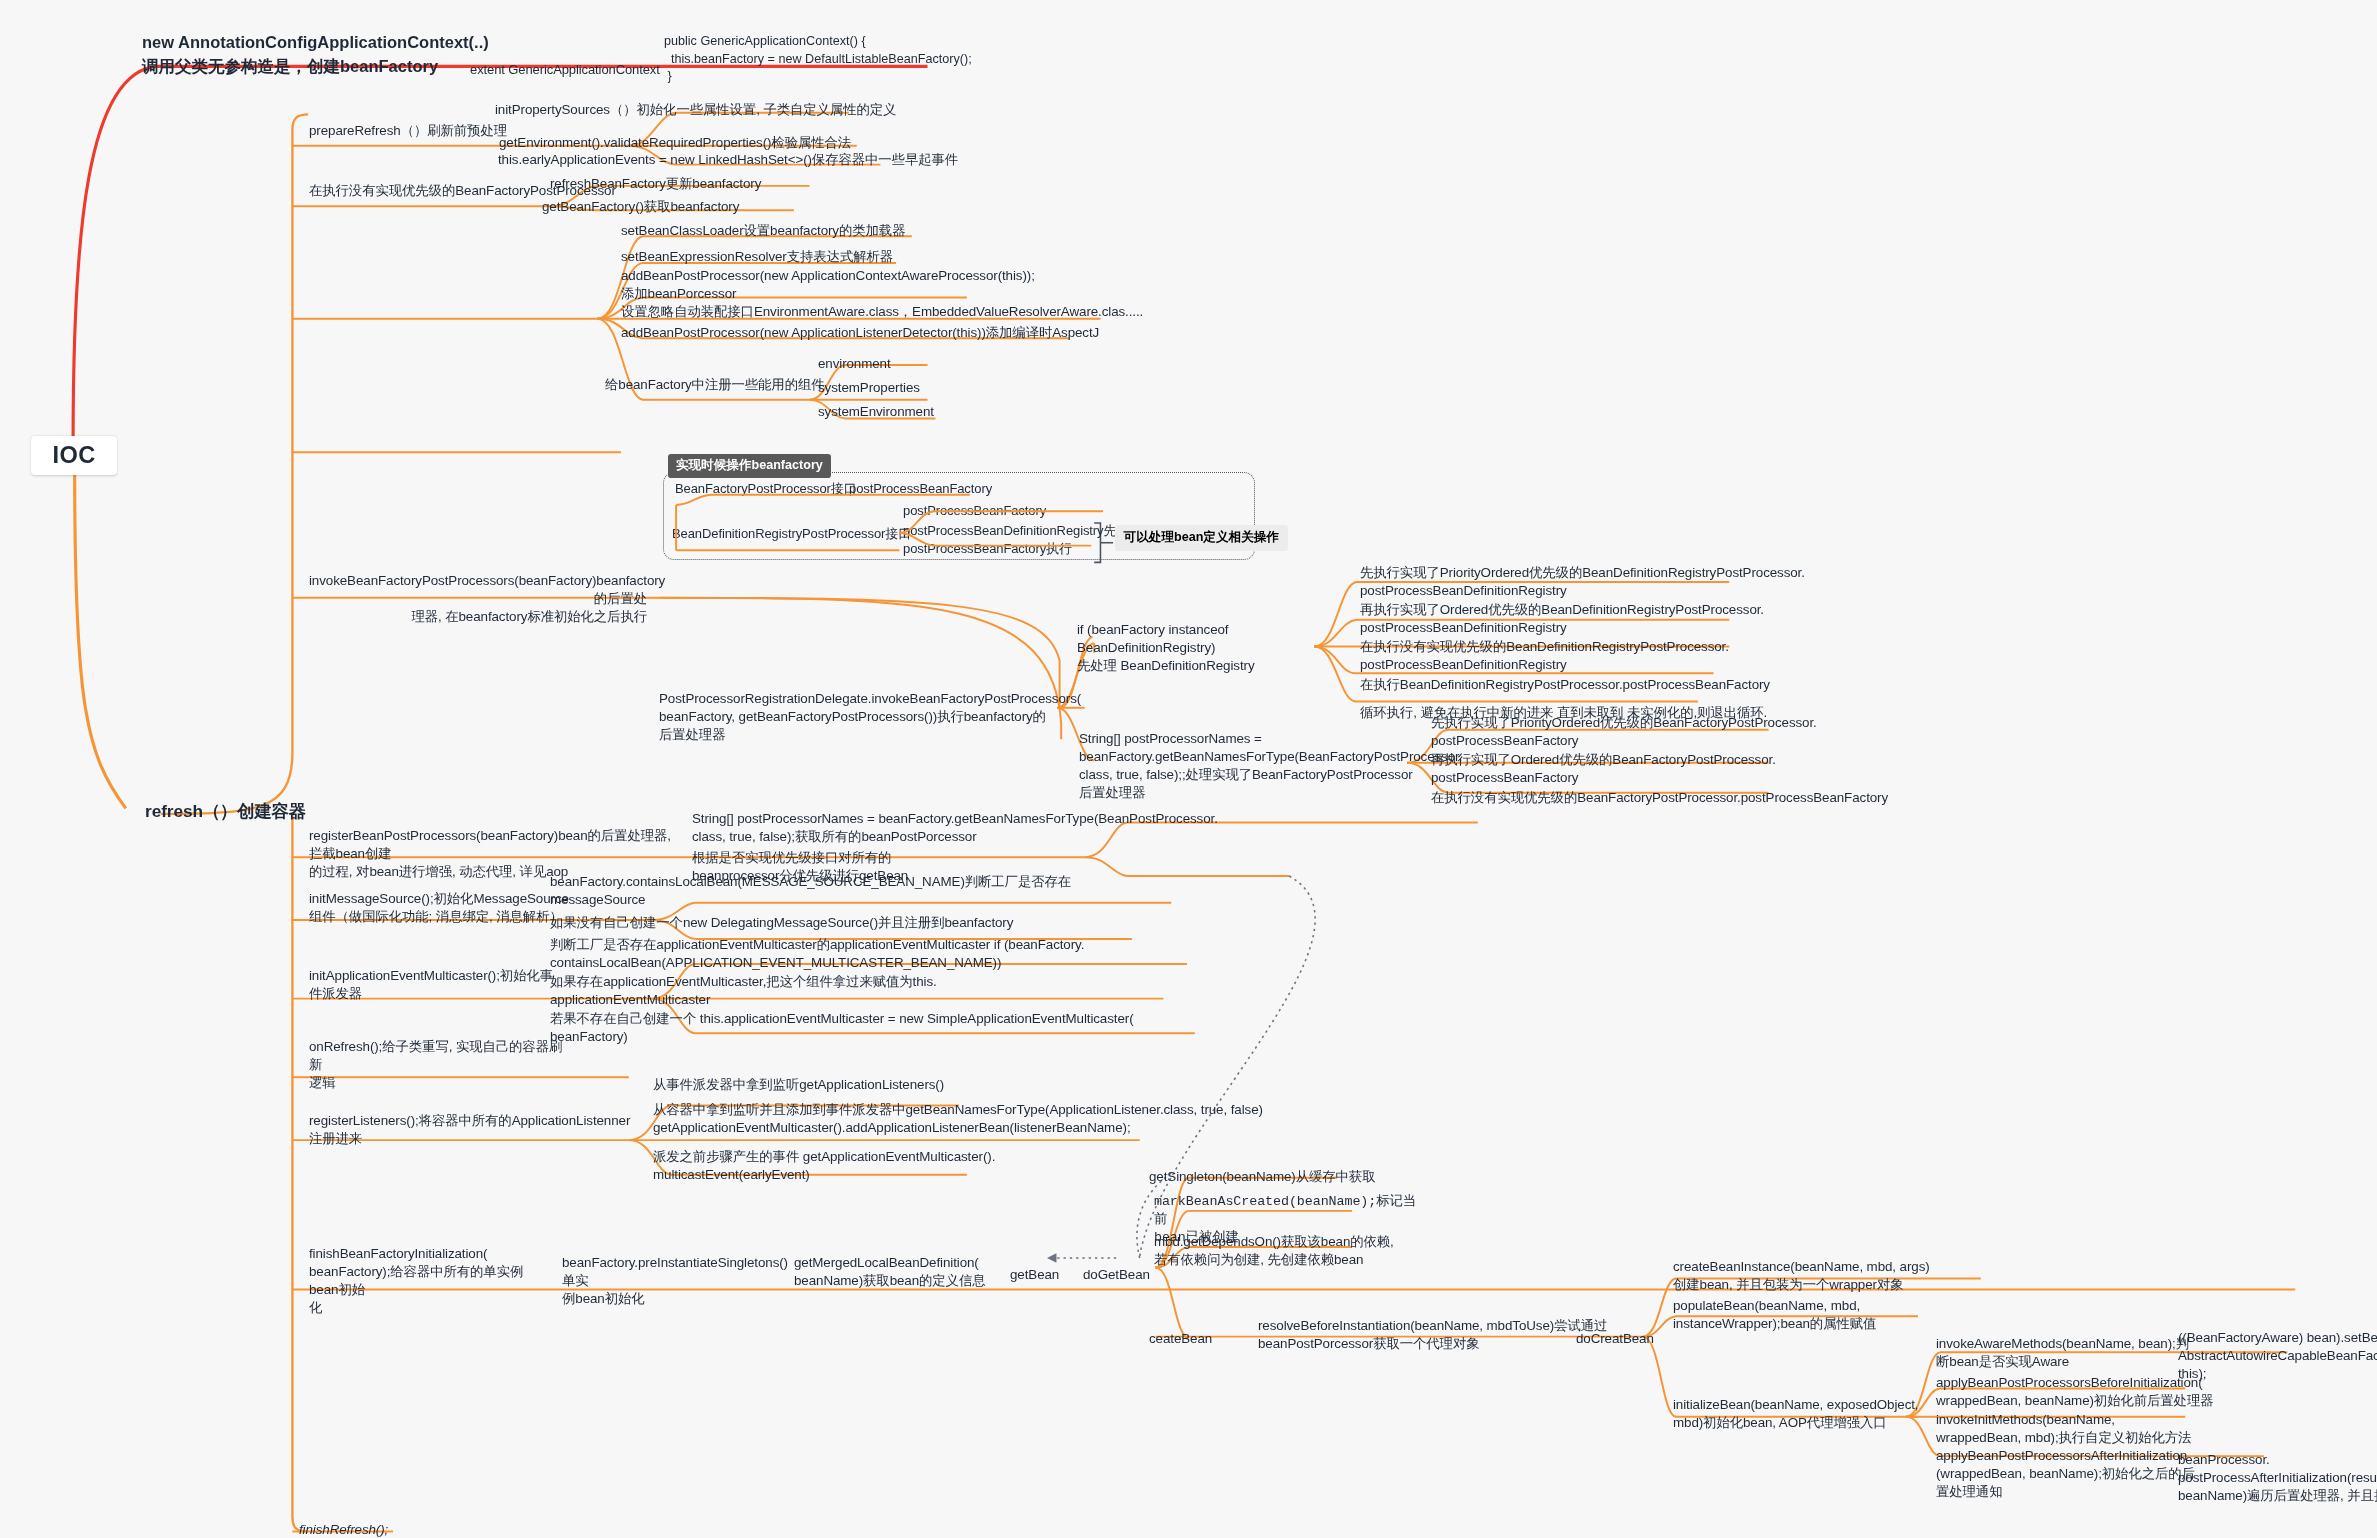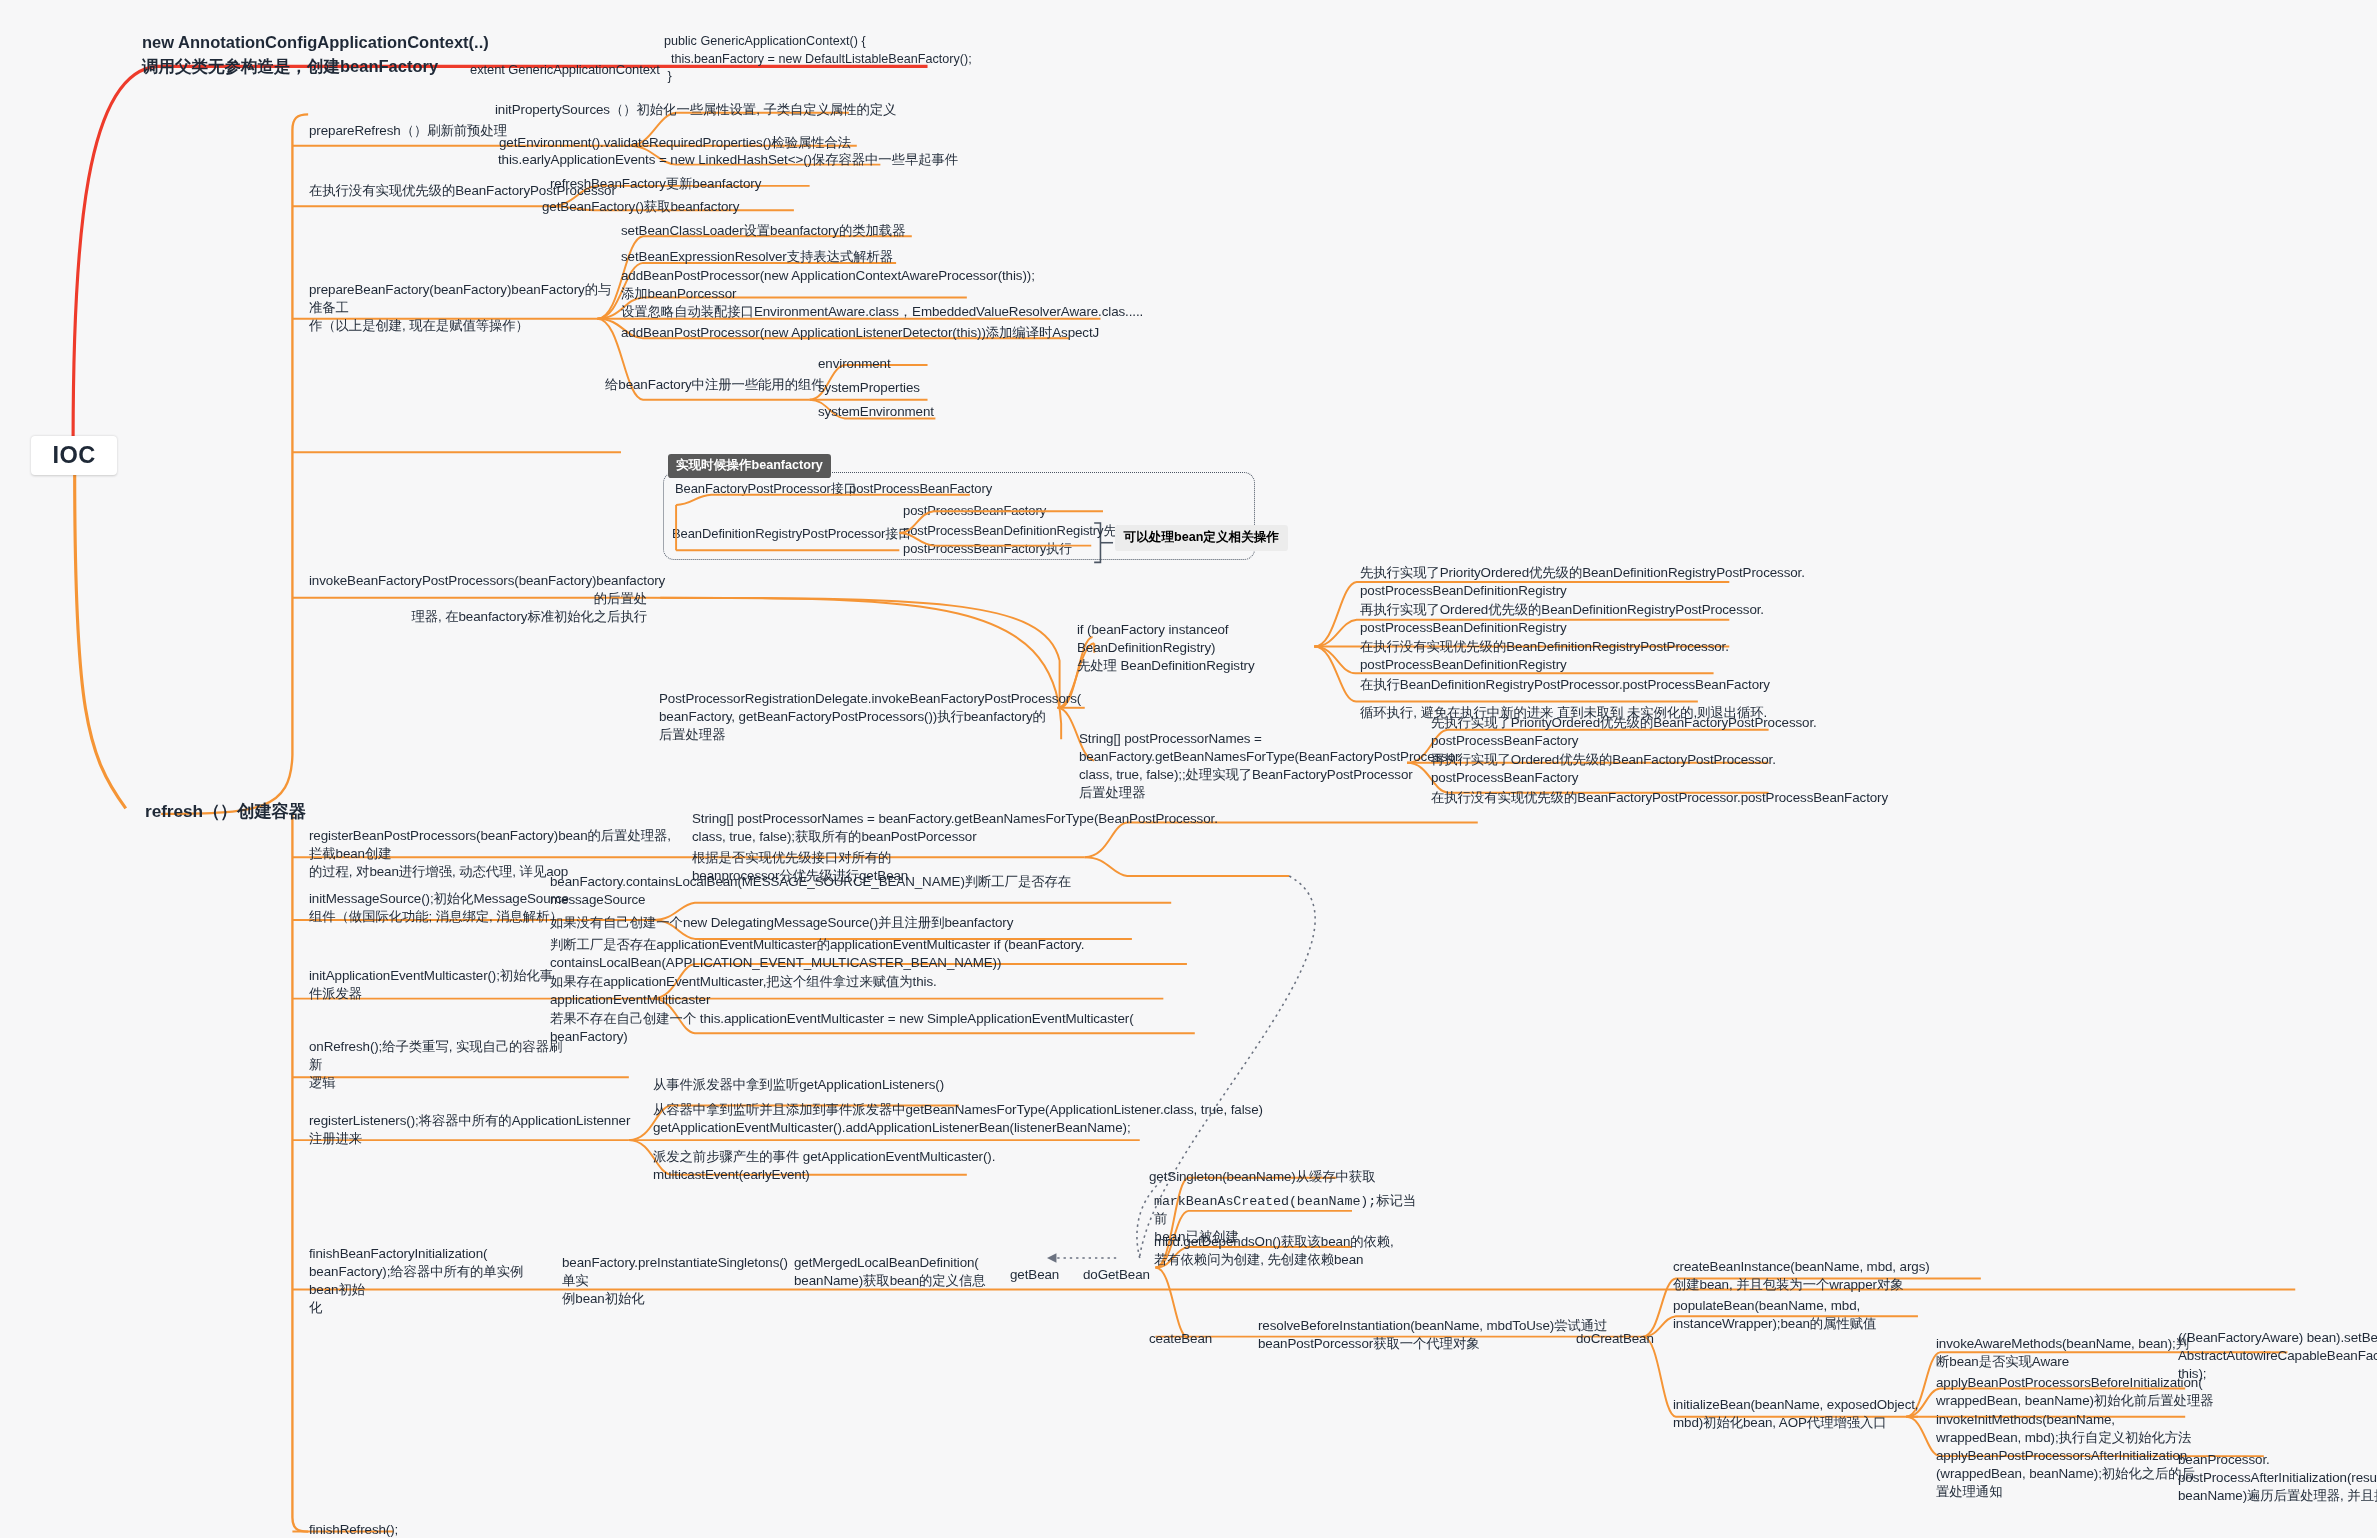--- a/index.html
+++ b/index.html
@@ -233,22 +233,20 @@
 
   <div class="node" style="left:309px;top:122px;width:330px;">prepareRefresh（）刷新前预处理</div>
   <div class="node" style="left:495px;top:101px;width:550px;">initPropertySources（）初始化一些属性设置, 子类自定义属性的定义</div>
   <div class="node" style="left:499px;top:134px;width:550px;">getEnvironment().validateRequiredProperties()检验属性合法</div>
   <div class="node" style="left:498px;top:151px;width:598px;">this.earlyApplicationEvents = new LinkedHashSet&lt;&gt;()保存容器中一些早起事件</div>
 
   <div class="node" style="left:309px;top:182px;width:330px;">在执行没有实现优先级的BeanFactoryPostProcessor</div>
   <div class="node" style="left:550px;top:175px;width:409px;">refreshBeanFactory更新beanfactory</div>
   <div class="node" style="left:542px;top:198px;width:409px;">getBeanFactory()获取beanfactory</div>
 
-  <div class="node" style="left:309px;top:281px;width:314px;">prepareBeanFactory(beanFactory)beanFactory的与准备工
-作（以上是创建, 现在是赋值等操作）</div>
   <div class="node" style="left:621px;top:222px;width:550px;">setBeanClassLoader设置beanfactory的类加载器</div>
   <div class="node" style="left:621px;top:248px;width:550px;">setBeanExpressionResolver支持表达式解析器</div>
   <div class="node" style="left:621px;top:267px;width:566px;">addBeanPostProcessor(new ApplicationContextAwareProcessor(this));
 添加beanPorcessor</div>
   <div class="node" style="left:621px;top:303px;width:629px;">设置忽略自动装配接口EnvironmentAware.class，EmbeddedValueResolverAware.clas.....</div>
   <div class="node" style="left:621px;top:324px;width:629px;">addBeanPostProcessor(new ApplicationListenerDetector(this))添加编译时AspectJ</div>
 
   <div class="node" style="left:605px;top:376px;width:283px;">给beanFactory中注册一些能用的组件</div>
   <div class="node" style="left:818px;top:355px;width:204px;">environment</div>
   <div class="node" style="left:818px;top:379px;width:204px;">systemProperties</div>
@@ -369,16 +367,16 @@
 wrappedBean, beanName)初始化前后置处理器</div>
   <div class="node" style="left:1936px;top:1411px;width:314px;"> invokeInitMethods(beanName,
 wrappedBean, mbd);执行自定义初始化方法</div>
   <div class="node" style="left:1936px;top:1447px;width:314px;">applyBeanPostProcessorsAfterInitialization
 (wrappedBean, beanName);初始化之后的后
 置处理通知</div>
   <div class="node" style="left:2178px;top:1451px;width:275px;">beanProcessor.
 postProcessAfterInitialization(result,
 beanName)遍历后置处理器, 并且执行</div>
 
-  <div class="node" style="left:309px;top:1521px;width:173px;">finishRefresh();</div>
+  <div class="node" style="left:299px;top:1521px;width:173px;font-style:italic;">finishRefresh();</div>
 
 </div>
 
 
 </body></html>

